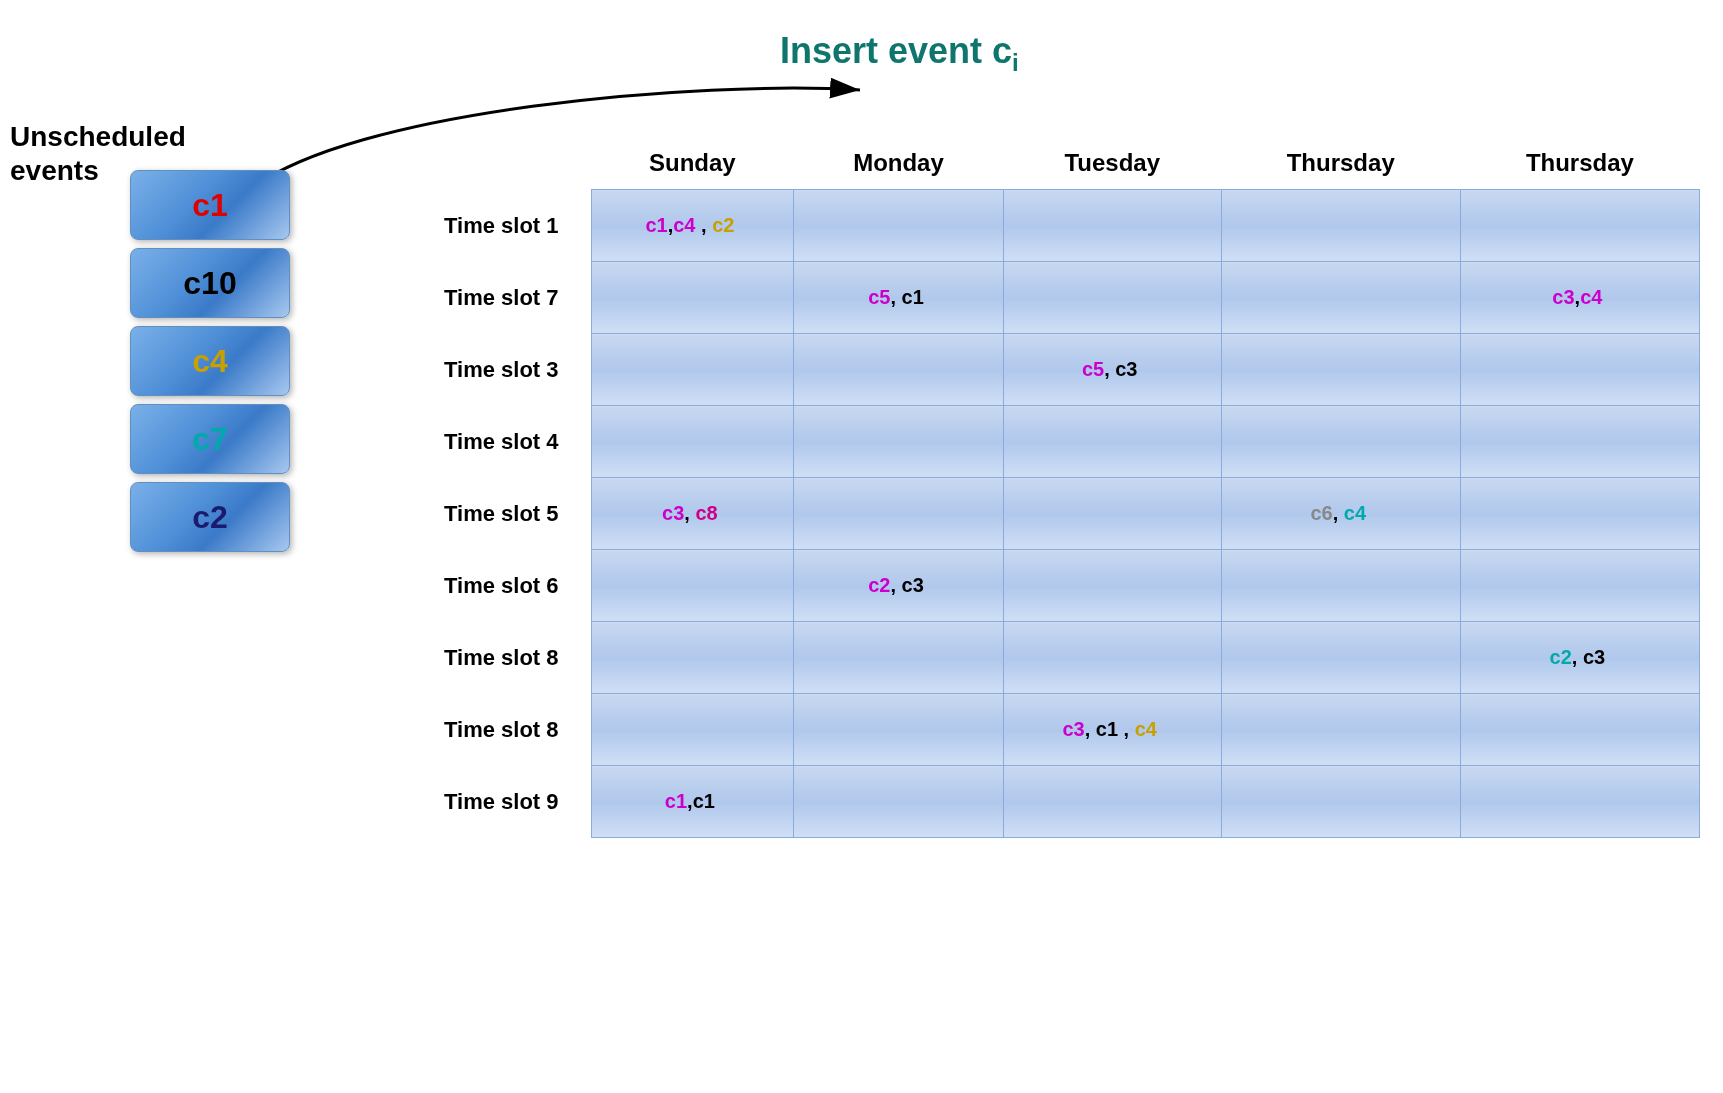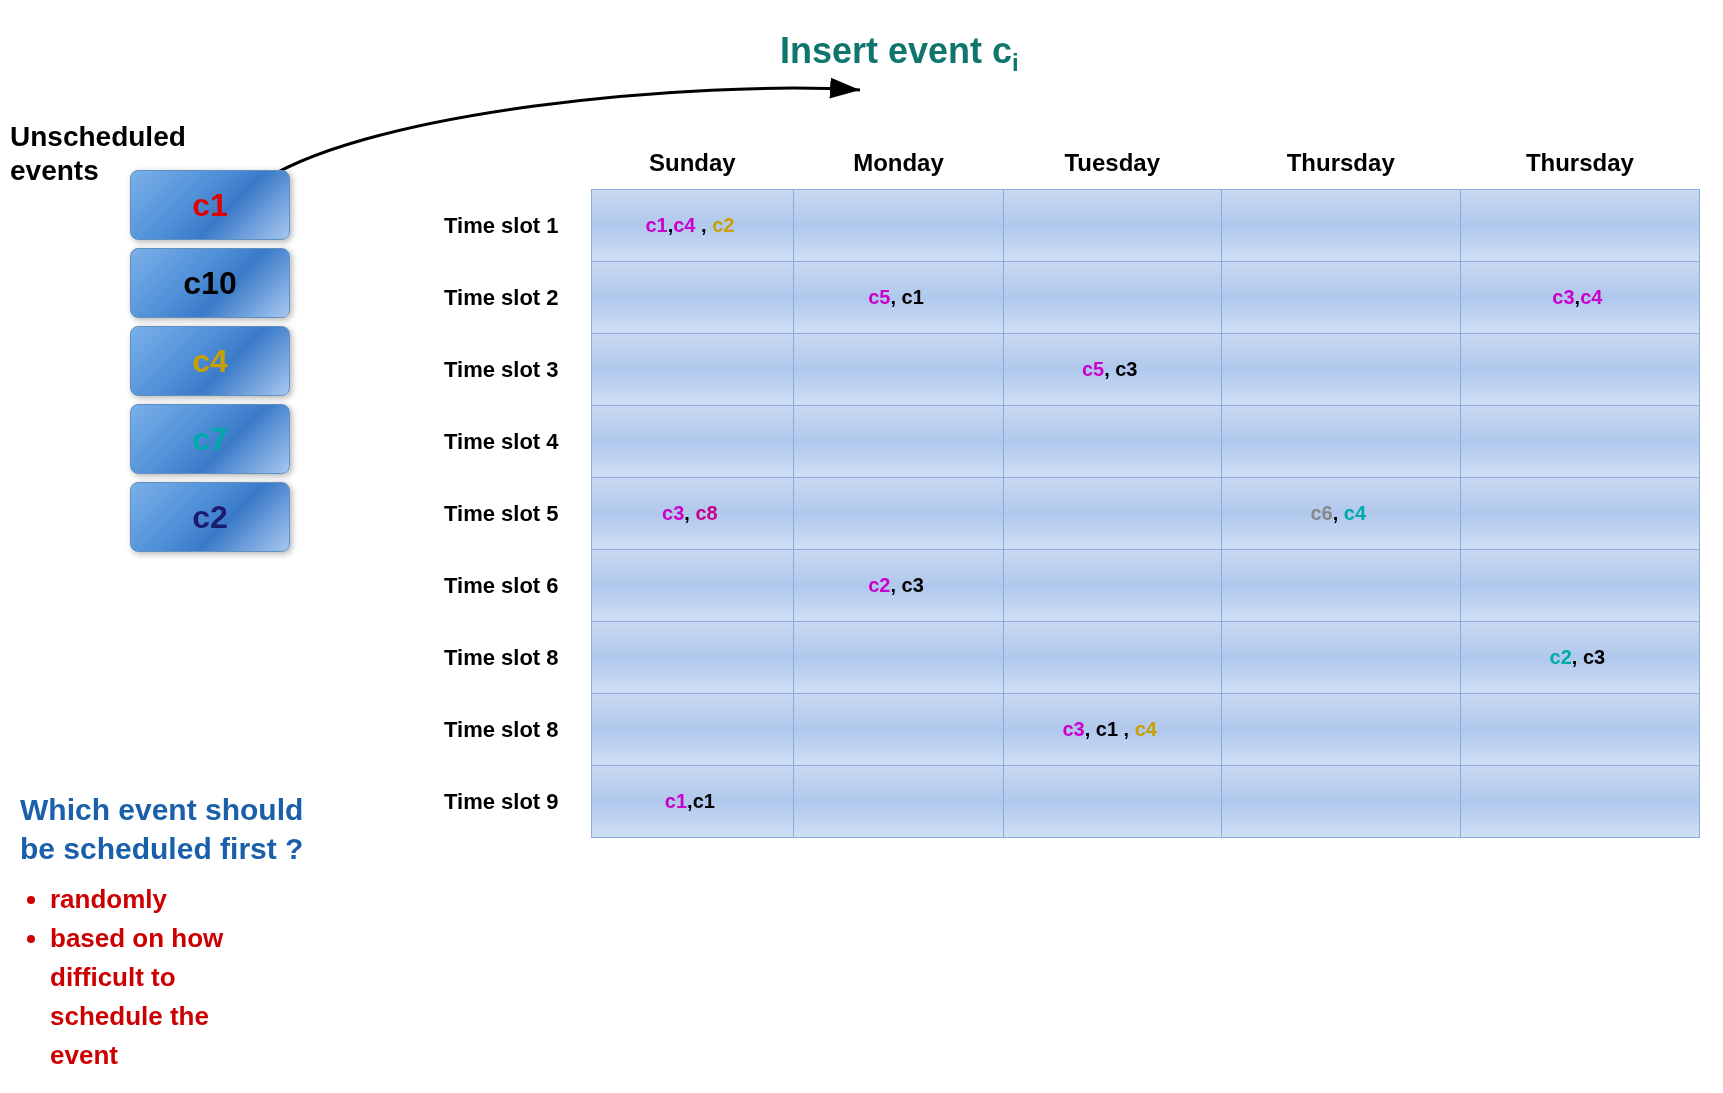--- a/index.html
+++ b/index.html
@@ -212,21 +212,21 @@
           <td class="cell-content">
             <span style="color:#cc00cc;">c1</span><span style="color:#000">,</span><span style="color:#cc00cc;">c4</span><span style="color:#000"> , </span><span style="color:#c8a000;">c2</span>
           </td>
           <td class="cell-content"></td>
           <td class="cell-content"></td>
           <td class="cell-content"></td>
           <td class="cell-content"></td>
         </tr>
 
         <tr>
-          <td class="time-label">Time slot 2</td>
+          <td class="time-label">Time slot 7</td>
           <td class="cell-content"></td>
           <td class="cell-content">
             <span style="color:#cc00cc;">c5</span><span style="color:#000">,  </span><span style="color:#000;">c1</span>
           </td>
           <td class="cell-content"></td>
           <td class="cell-content"></td>
           <td class="cell-content">
             <span style="color:#cc00cc;">c3</span><span style="color:#000">,</span><span style="color:#cc00cc;">c4</span>
           </td>
         </tr>
@@ -304,23 +304,14 @@
           </td>
           <td class="cell-content"></td>
           <td class="cell-content"></td>
           <td class="cell-content"></td>
           <td class="cell-content"></td>
         </tr>
       </tbody>
     </table>
   </div>
 
-  <div class="bottom-question">
-    <div class="question-text">
-      Which event should<br>be scheduled first ?
-    </div>
-    <ul class="bullet-list">
-      <li>randomly</li>
-      <li>based on how<br>difficult to<br>schedule the<br>event</li>
-    </ul>
-  </div>
 
 </div>
 
 </body></html>

